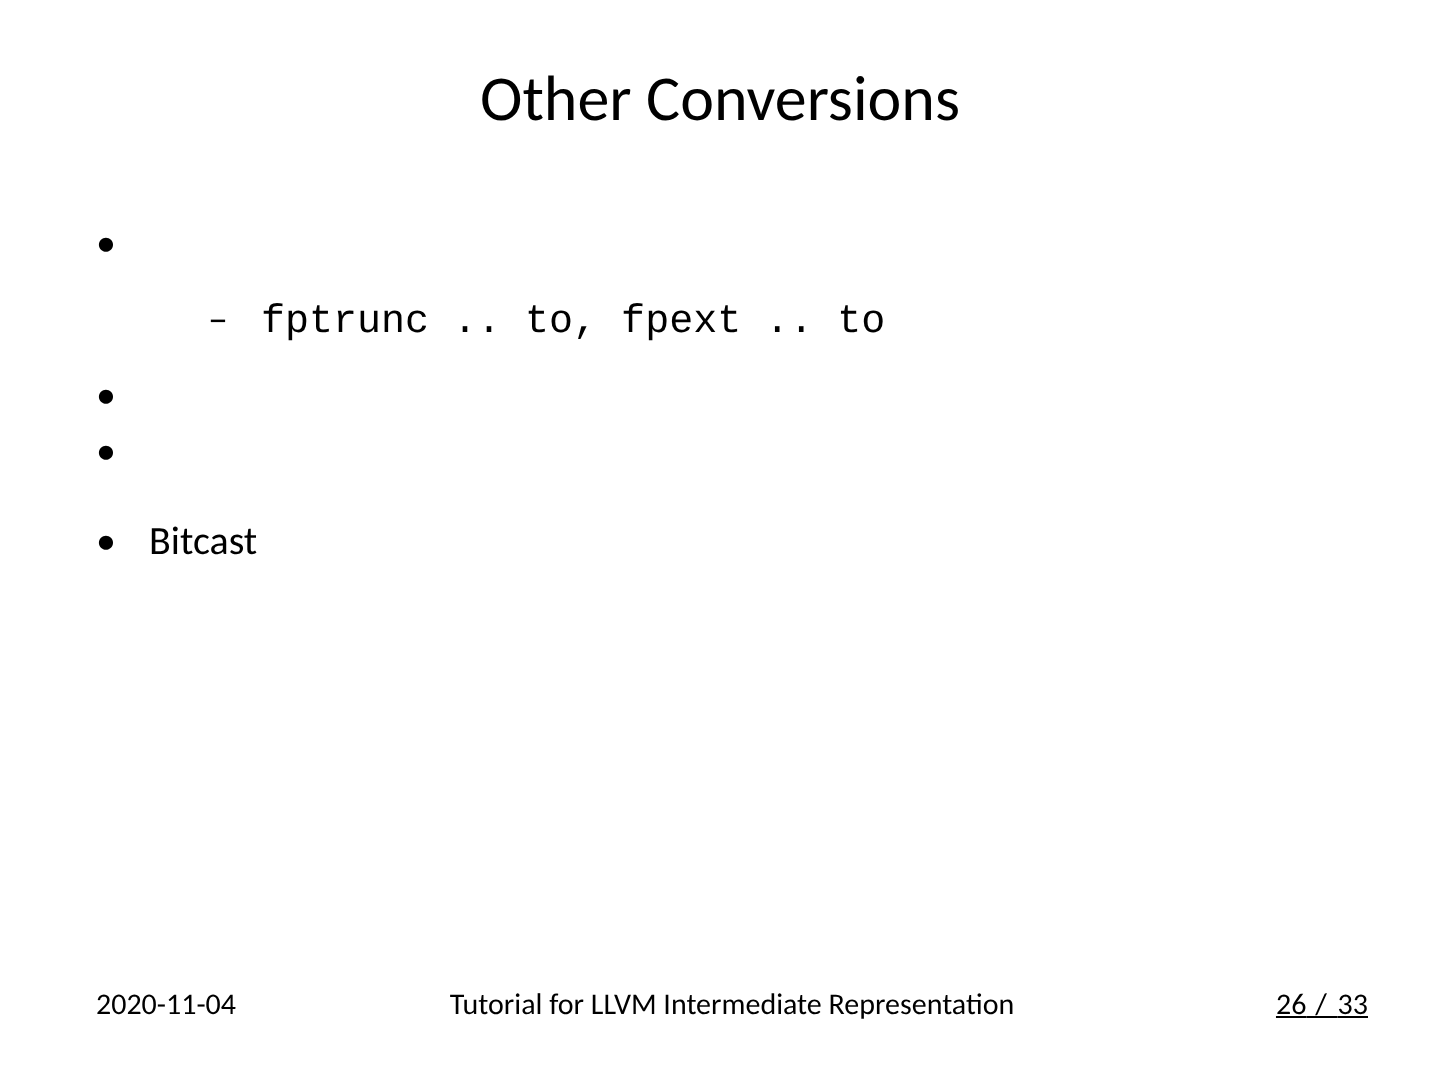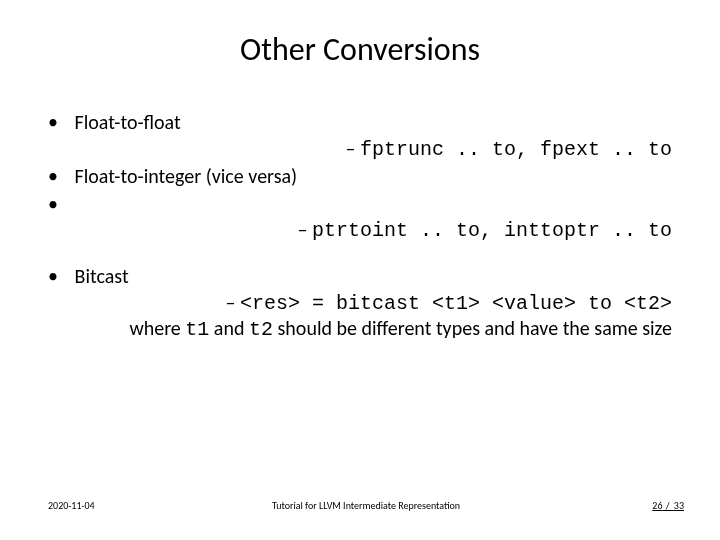--- a/index.html
+++ b/index.html
@@ -46,24 +46,23 @@
     text-indent: -22px;
     margin: 0 0 2px 0;
   }
   ul.level1 > li::before {
     content: "•";
     display: inline-block;
     width: 22px;
     text-indent: 0;
   }
   ul.level2 {
-    margin: 0;
+    margin: 12px;
     padding: 0 0 0 22px;
     list-style: none;
-    text-align: right;
   }
   ul.level2 > li {
     padding-left: 22px;
     text-indent: -22px;
     margin: 0 0 2px 0;
   }
   ul.level2 > li::before {
     content: "–";
     display: inline-block;
     width: 22px;
@@ -73,21 +72,21 @@
     font-family: "Courier New", Courier, monospace;
   }
   .spacer {
     height: 18px;
   }
   .footer {
     position: absolute;
     left: 48px;
     right: 36px;
     bottom: 28px;
-    font-size: 10px;
+    font-size: 15px;
     display: flex;
     justify-content: space-between;
     align-items: baseline;
   }
   .footer .center {
     position: absolute;
     left: 0;
     right: 0;
     text-align: center;
   }
@@ -103,53 +102,40 @@
 <body>
 
 <div class="slide">
 
   <div class="title">Other Conversions</div>
 
   <div class="body">
     <ul class="level1">
 
       <li>
-        <span>Float-to-float</span>
         <ul class="level2">
           <li>
             <span class="mono">fptrunc .. to, fpext .. to</span>
           </li>
         </ul>
       </li>
 
       <li>
-        <span>Float-to-integer (vice versa)</span>
       </li>
 
       <li>
-        <ul class="level2">
-          <li>
-            <span class="mono">ptrtoint .. to, inttoptr .. to</span>
-          </li>
-        </ul>
       </li>
 
     </ul>
 
     <div class="spacer"></div>
 
     <ul class="level1">
       <li>
         <span>Bitcast</span>
-        <ul class="level2">
-          <li>
-            <span class="mono">&lt;res&gt; = bitcast &lt;t1&gt; &lt;value&gt; to &lt;t2&gt;</span><br>
-            <span>where </span><span class="mono">t1</span><span> and </span><span class="mono">t2</span><span> should be different types and have the same size</span>
-          </li>
-        </ul>
       </li>
     </ul>
   </div>
 
   <div class="footer">
     <span>2020-11-04</span>
     <span class="center">Tutorial for LLVM Intermediate Representation</span>
     <span class="right">
       <span>26</span><span class="pagesep"> / </span><span>33</span>
     </span>

